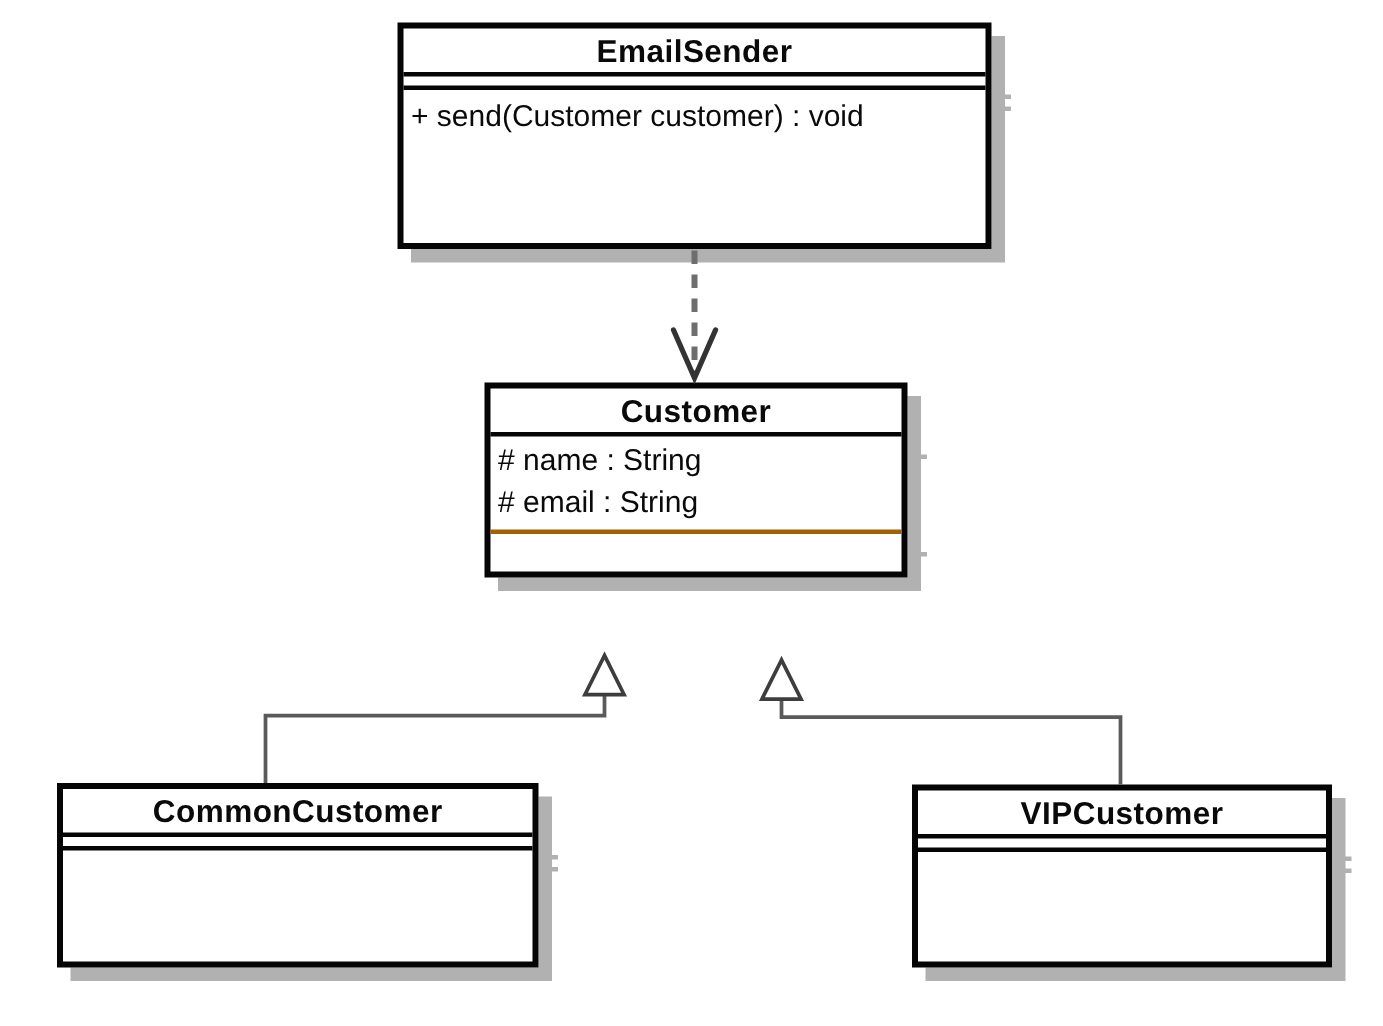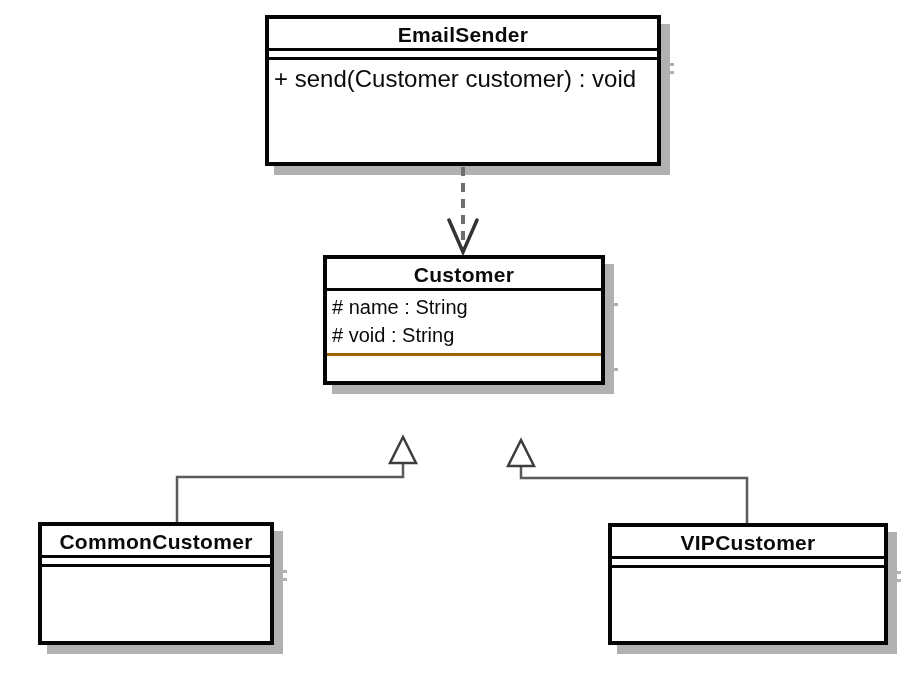--- a/index.html
+++ b/index.html
@@ -46,37 +46,37 @@
     padding: 2px 4px 0 5px;
     font-size: 20px;
     line-height: 28px;
     border-bottom: 3px solid #a16207;
     white-space: nowrap;
     overflow: hidden;
   }
   .uml-methods {
     box-sizing: border-box;
     padding: 5px 4px 0 5px;
-    font-size: 24px;
+    font-size: 20px;
     line-height: 27px;
     white-space: nowrap;
     overflow: hidden;
   }
   .divider-shadow-tick {
     position: absolute;
     left: calc(100% + 9px);
     width: 8px;
     height: 3px;
     background: #b1b1b1;
   }
   
   #box-emailsender { left: 265px; top: 15px;  width: 396px; height: 151px; }
   #box-customer    { left: 323px; top: 255px; width: 282px; height: 130px; }
   #box-customer .uml-attrs { height: 65px; }
-  #box-common      { left: 38px;  top: 522px; width: 236px; height: 123px; }
+  #box-common      { left: 38px;  top: 522px; width: 321px; height: 123px; }
   #box-vip         { left: 608px; top: 523px; width: 280px; height: 122px; }
 
   #connector-layer {
     position: absolute;
     left: 0; top: 0;
     width: 922px;
     height: 684px;
     pointer-events: none;
   }
 </style>
@@ -92,21 +92,21 @@
       <div>+ send(Customer customer) : void</div>
     </div>
     <div class="divider-shadow-tick" style="top:44px"></div>
     <div class="divider-shadow-tick" style="top:52px"></div>
   </div>
 
   <div class="uml-box" id="box-customer">
     <div class="uml-title">Customer</div>
     <div class="uml-attrs">
       <div># name : String</div>
-      <div># void : String</div>
+      <div># email : String</div>
     </div>
     <div class="divider-shadow-tick" style="top:44px"></div>
     <div class="divider-shadow-tick" style="top:109px"></div>
   </div>
 
   <div class="uml-box" id="box-common">
     <div class="uml-title">CommonCustomer</div>
     <div class="uml-empty-attrs"></div>
     <div class="uml-methods"></div>
     <div class="divider-shadow-tick" style="top:44px"></div>

